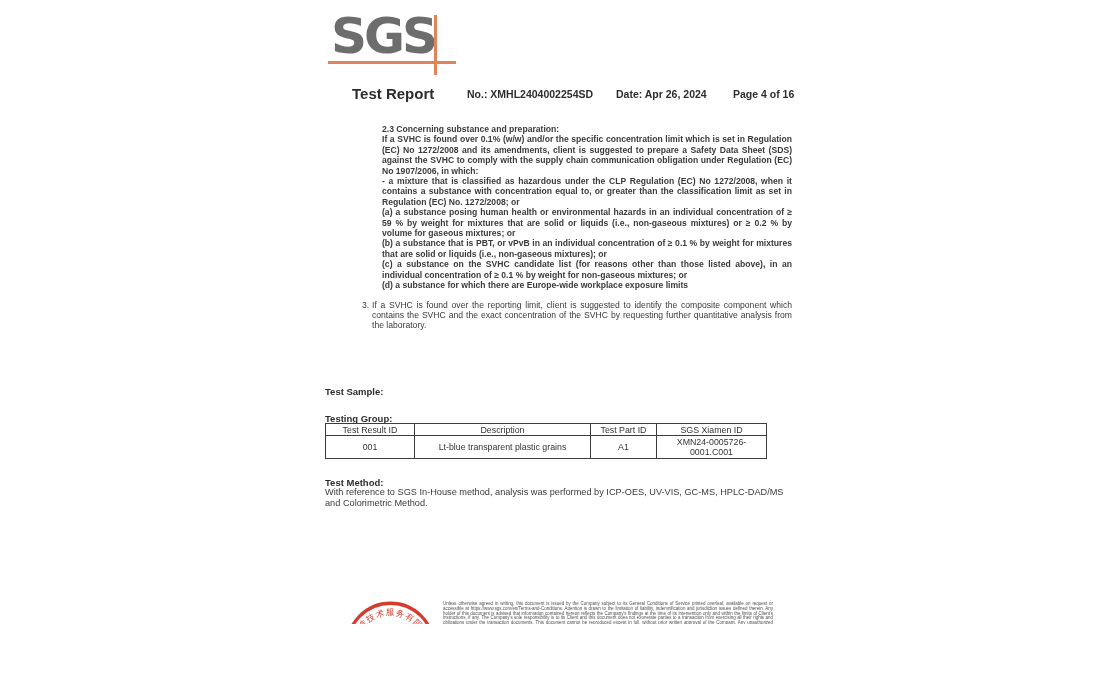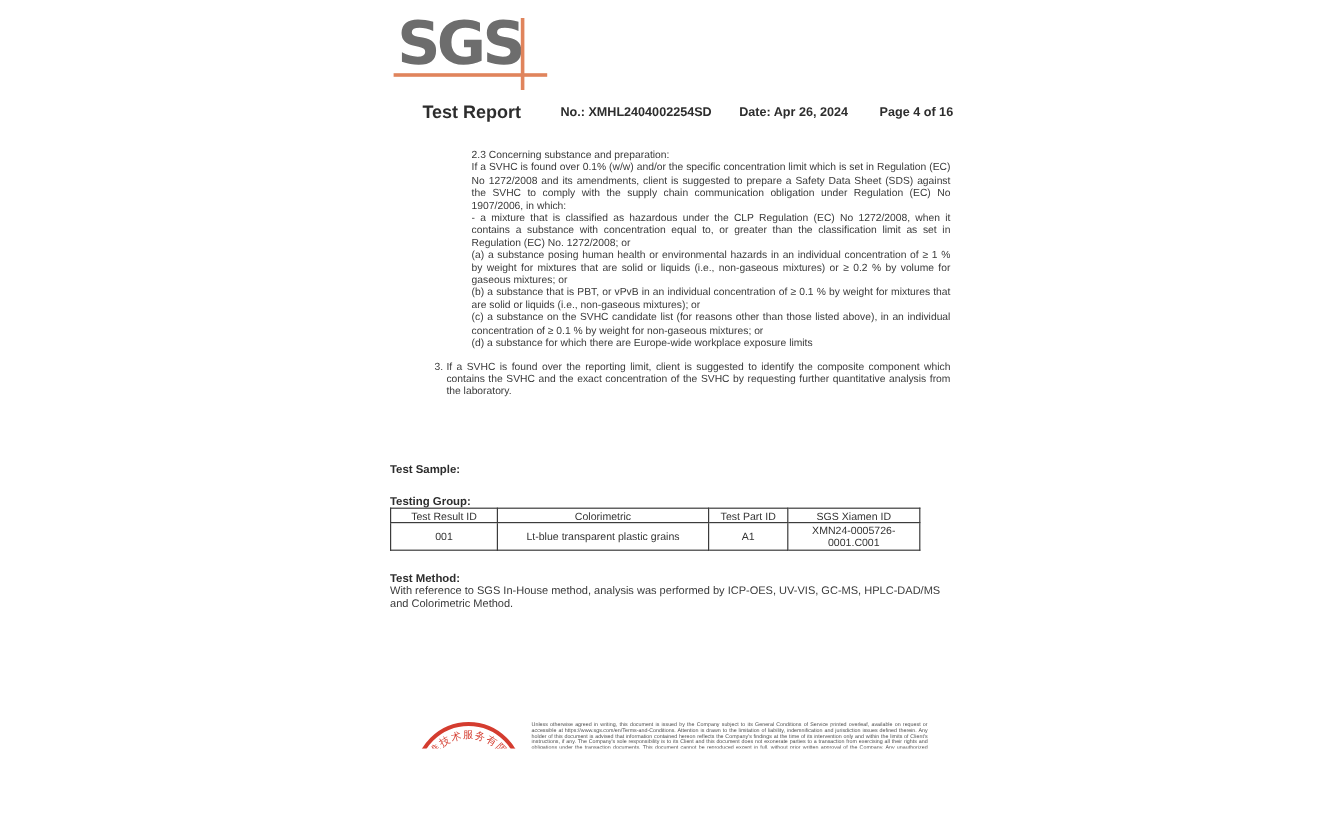--- a/index.html
+++ b/index.html
@@ -24,21 +24,21 @@
   .hdr-item  { top:88px; font-size:10.5px; font-weight:700; color:#2d2d2d;text-align:right; }
   .hdr-no    { left:467px; }
   .hdr-date  { left:616px; }
   .hdr-page  { left:733px; }
 
   
   .body-block {
     left:362px; top:124px; width:430px;
     font-size:8.6px; line-height:10.4px; color:#3a3a3a;
   }
-  .body-block .ind { margin-left:31px; }
+  .body-block .ind { margin-left:20px;font-weight:bold; }
   .just { text-align:justify; }
   .item3 { display:flex; margin-top:9px; }
   .item3 .marker { width:10px; flex:0 0 10px; }
   .item3 .txt { flex:1; text-align:justify; }
 
   
   .sec-label { font-size:9.5px; font-weight:700; color:#2d2d2d; }
   .lbl-sample { left:325px; top:386px;text-align:center; }
   .lbl-group  { left:325px; top:413px; }
   .lbl-method { left:325px; top:477px; }
@@ -83,21 +83,21 @@
 
   <div class="abs doc-title">Test Report</div>
   <div class="abs hdr-item hdr-no">No.: XMHL2404002254SD</div>
   <div class="abs hdr-item hdr-date">Date: Apr 26, 2024</div>
   <div class="abs hdr-item hdr-page">Page 4 of  16</div>
 
   <div class="abs body-block">
     <div class="ind">2.3 Concerning substance and preparation:</div>
     <div class="ind just">If a SVHC is found over 0.1% (w/w) and/or the specific concentration limit which is set in Regulation (EC) No 1272/2008 and its amendments, client is suggested to prepare a Safety Data Sheet (SDS) against the SVHC to comply with the supply chain communication obligation under Regulation (EC) No 1907/2006, in which:</div>
     <div class="ind just">- a mixture that is classified as hazardous under the CLP Regulation (EC) No 1272/2008, when it contains a substance with concentration equal to, or greater than the classification limit as set in Regulation (EC) No. 1272/2008; or</div>
-    <div class="ind just">(a)  a substance posing human health or environmental hazards in an individual concentration of ≥ 1 % by weight for mixtures that are solid or liquids (i.e., non-gaseous mixtures) or ≥ 0.2 % by volume for gaseous mixtures; or</div>
+    <div class="ind just">(a)  a substance posing human health or environmental hazards in an individual concentration of ≥ 59 % by weight for mixtures that are solid or liquids (i.e., non-gaseous mixtures) or ≥ 0.2 % by volume for gaseous mixtures; or</div>
     <div class="ind just">(b)  a substance that is PBT, or vPvB in an individual concentration of ≥ 0.1 % by weight for mixtures that are solid or liquids (i.e., non-gaseous mixtures); or</div>
     <div class="ind just">(c)  a substance on the SVHC candidate list (for reasons other than those listed above), in an individual concentration of ≥ 0.1 % by weight for non-gaseous mixtures; or</div>
     <div class="ind just">(d)  a substance for which there are Europe-wide workplace exposure limits</div>
     <div class="item3">
       <span class="marker">3.</span>
       <span class="txt">If a SVHC is found over the reporting limit, client is suggested to identify the composite component which contains the SVHC and the exact concentration of the SVHC by requesting further quantitative analysis from the laboratory.</span>
     </div>
   </div>
 
   <div class="abs sec-label lbl-sample">Test Sample:</div>
@@ -106,21 +106,21 @@
   <table class="tg-table">
     <colgroup>
         <col style="width:89px">
         <col style="width:176px">
         <col style="width:66px">
         <col style="width:110px">
       </colgroup>
     <thead>
       <tr>
         <th>Test Result ID</th>
-        <th>Colorimetric</th>
+        <th>Description</th>
         <th>Test Part ID</th>
         <th>SGS Xiamen ID</th>
       </tr>
     </thead>
     <tbody>
       <tr>
         <td>001</td>
         <td>Lt-blue transparent plastic grains</td>
         <td>A1</td>
         <td>

